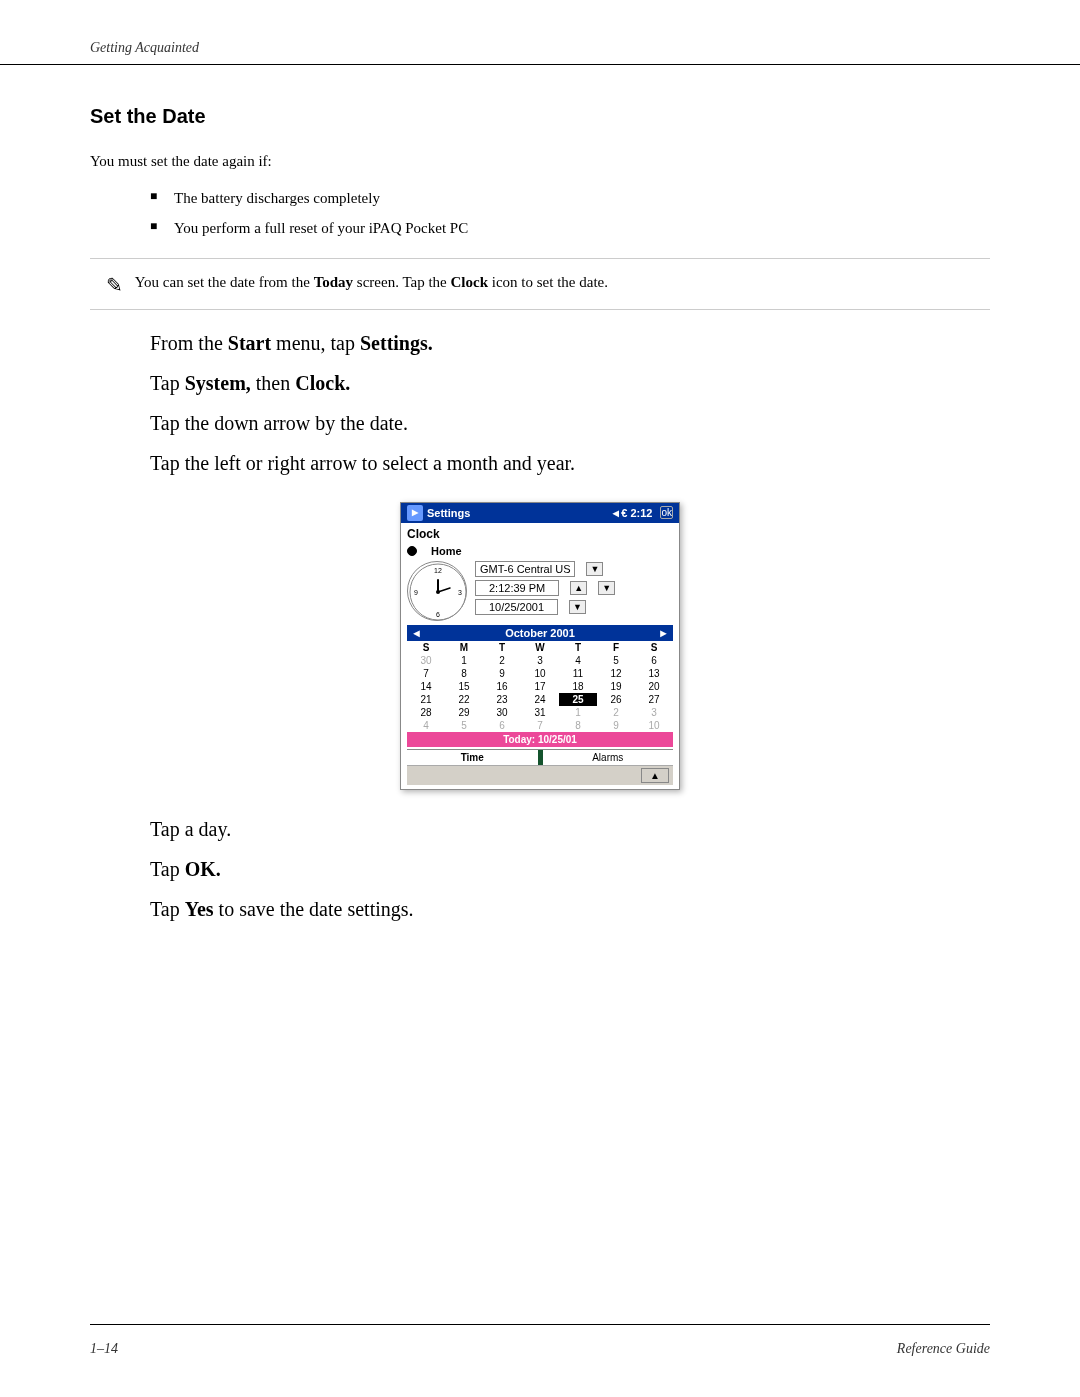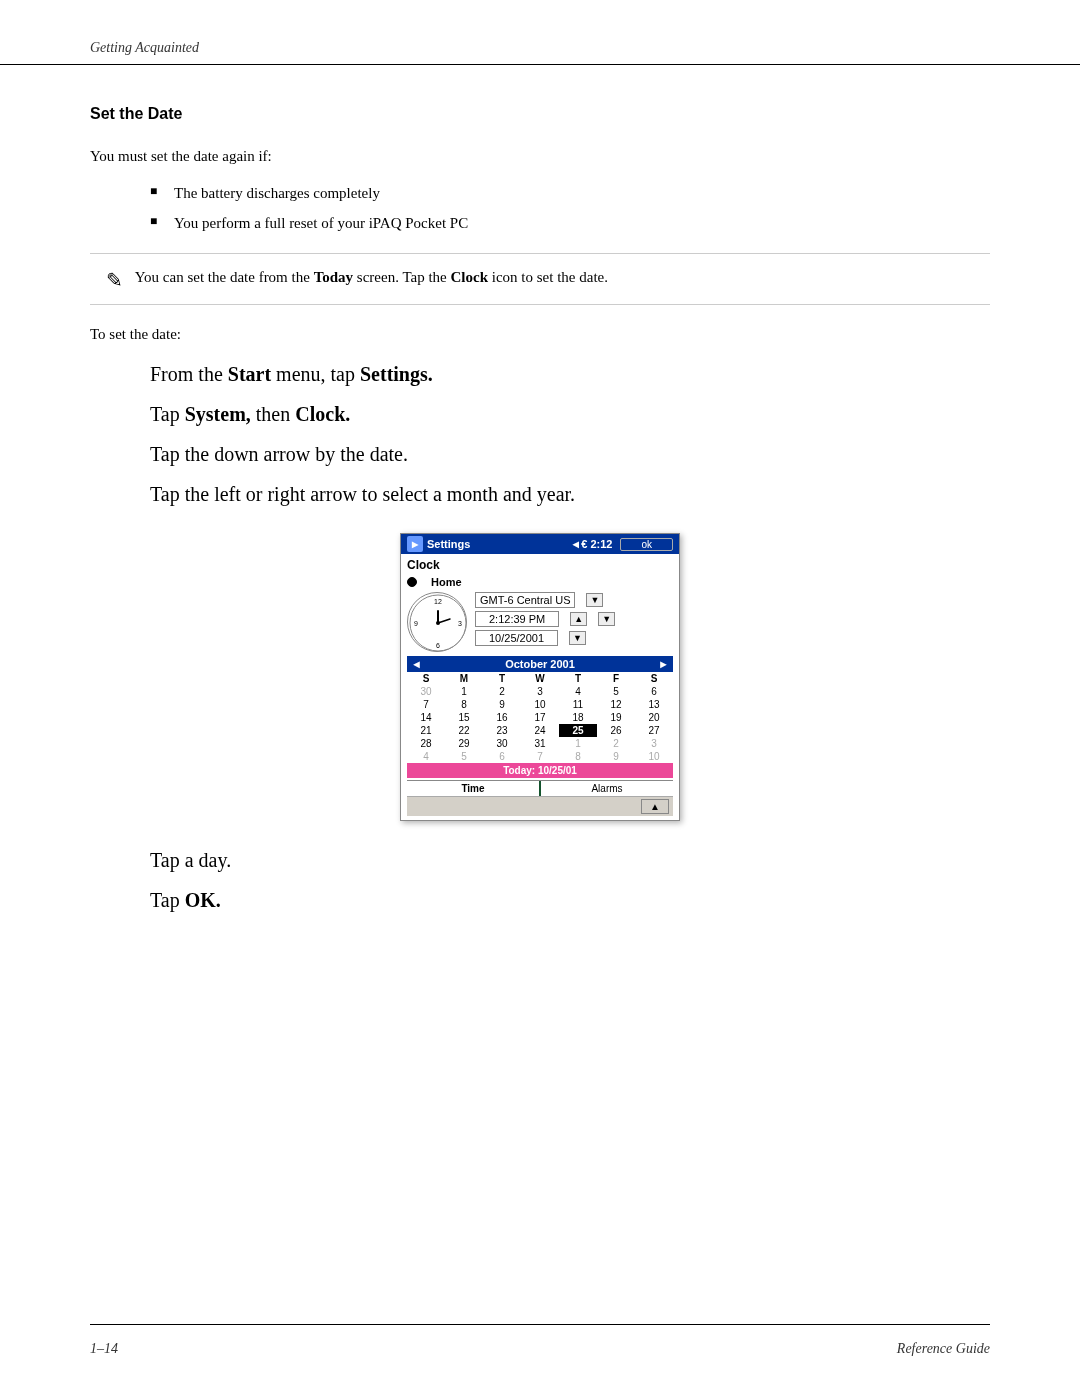--- a/index.html
+++ b/index.html
@@ -51,21 +51,21 @@
     }
 
     
     .content {
       padding: 40px 90px 40px 90px;
     }
 
     
     .section-title {
       font-family: Arial, Helvetica, sans-serif;
-      font-size: 16px;
+      font-size: 20px;
       font-weight: bold;
       margin-bottom: 22px;
       color: #000;
     }
 
     
     .body-text {
       font-size: 15px;
       margin-bottom: 14px;
       line-height: 1.5;
@@ -179,21 +179,21 @@
       display: flex;
       align-items: center;
       gap: 8px;
     }
 
     .ppc-ok-btn {
       background: #003399;
       color: #fff;
       border: 1px solid #aaa;
       font-size: 10px;
-      padding: 0 20px;
+      padding: 0 0;
       cursor: pointer;
       border-radius: 2px;
     }
 
     .ppc-content {
       padding: 4px 6px;
     }
 
     .ppc-section-title {
       font-size: 12px;
@@ -336,21 +336,21 @@
       display: flex;
       border-top: 1px solid #888;
       margin-top: 2px;
     }
 
     .ppc-tab {
       flex: 1;
       text-align: center;
       padding: 2px 4px;
       font-size: 10px;
-      border-right: 2px solid #14532d;
+      border-right: 5px solid #14532d;
       cursor: pointer;
     }
 
     .ppc-tab.active {
       background: #fff;
       font-weight: bold;
     }
 
     .ppc-tab:last-child {
       border-right: none;
@@ -388,21 +388,20 @@
       </li>
     </ul>
 
     <div class="note-box">
       <span class="note-icon">✎</span>
       <span class="note-text">
         You can set the date from the <strong>Today</strong> screen. Tap the <strong>Clock</strong> icon to set the date.
       </span>
     </div>
 
-    <p class="body-text">To set the date:</p>
 
     <ol class="numbered-list">
       <li>From the <strong>Start</strong> menu, tap <strong>Settings.</strong></li>
       <li>Tap <strong>System,</strong> then <strong>Clock.</strong></li>
       <li>Tap the down arrow by the date.</li>
       <li>Tap the left or right arrow to select a month and year.</li>
     </ol>
 
     <div class="screenshot-container">
       <div class="ppc-screen">
@@ -557,20 +556,21 @@
             <span style="border:1px solid #888; background:#d4d0c8; padding:1px 8px; font-size:10px; cursor:pointer;">▲</span>
           </div>
 
         </div>
       </div>
     </div>
 
     <ol class="numbered-list" style="margin-top: 10px;">
       <li value="5">Tap a day.</li>
       <li value="6">Tap <strong>OK.</strong></li>
+      <li value="7">Tap <strong>Yes</strong> to save the date settings.</li>
     </ol>
 
   </div>
 
   <div class="footer">
     <span>1–14</span>
     <span>Reference Guide</span>
   </div>
 
 </div>

